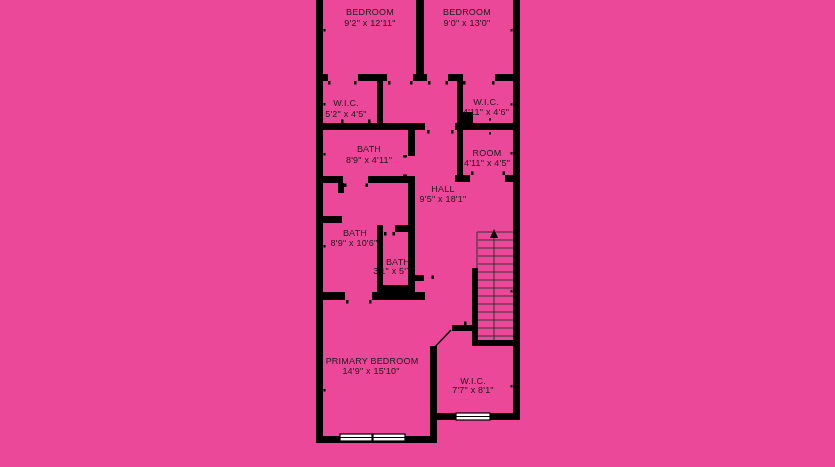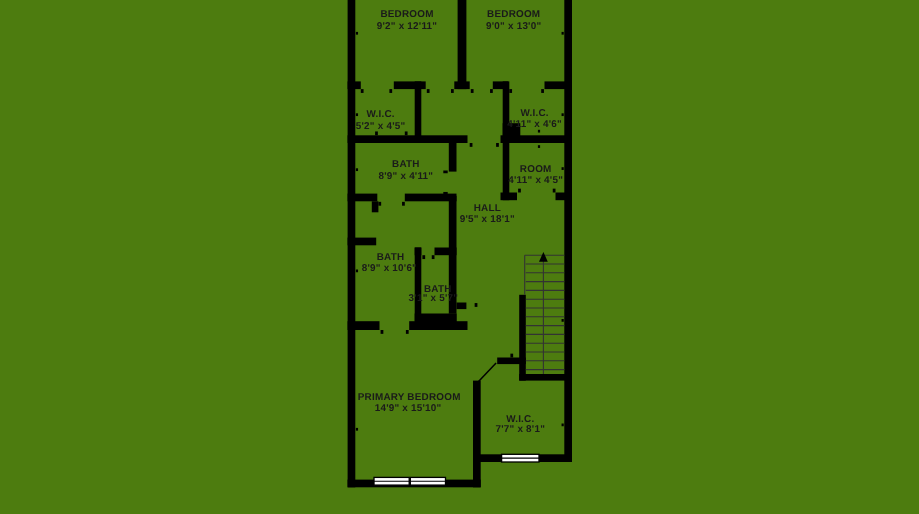--- a/index.html
+++ b/index.html
@@ -1,22 +1,21 @@
 <!DOCTYPE html>
 <html><head>
 <meta charset="utf-8">
 <style>
   html,body{margin:0;padding:0;background:#ffffff;}
   #canvas{
     position:relative;
     width:835px;height:467px;
-    background:#4d7c0f;
+    background:#ec4899;
     overflow:hidden;
     font-family:"Liberation Sans", sans-serif;
-    font-weight:bold;
   }
   svg{display:block;}
   .wall{fill:#000000;stroke:none;}
   .tick{fill:#000000;stroke:none;}
   .thin{stroke:#333333;stroke-width:1;fill:none;}
   .edge{stroke:#000000;stroke-width:1.4;fill:none;}
   .win{fill:#ffffff;stroke:#000000;stroke-width:1.2;}
   .winline{stroke:#000000;stroke-width:1;fill:none;}
   .room-name, .room-dims{
     fill:#1a1a1a;

